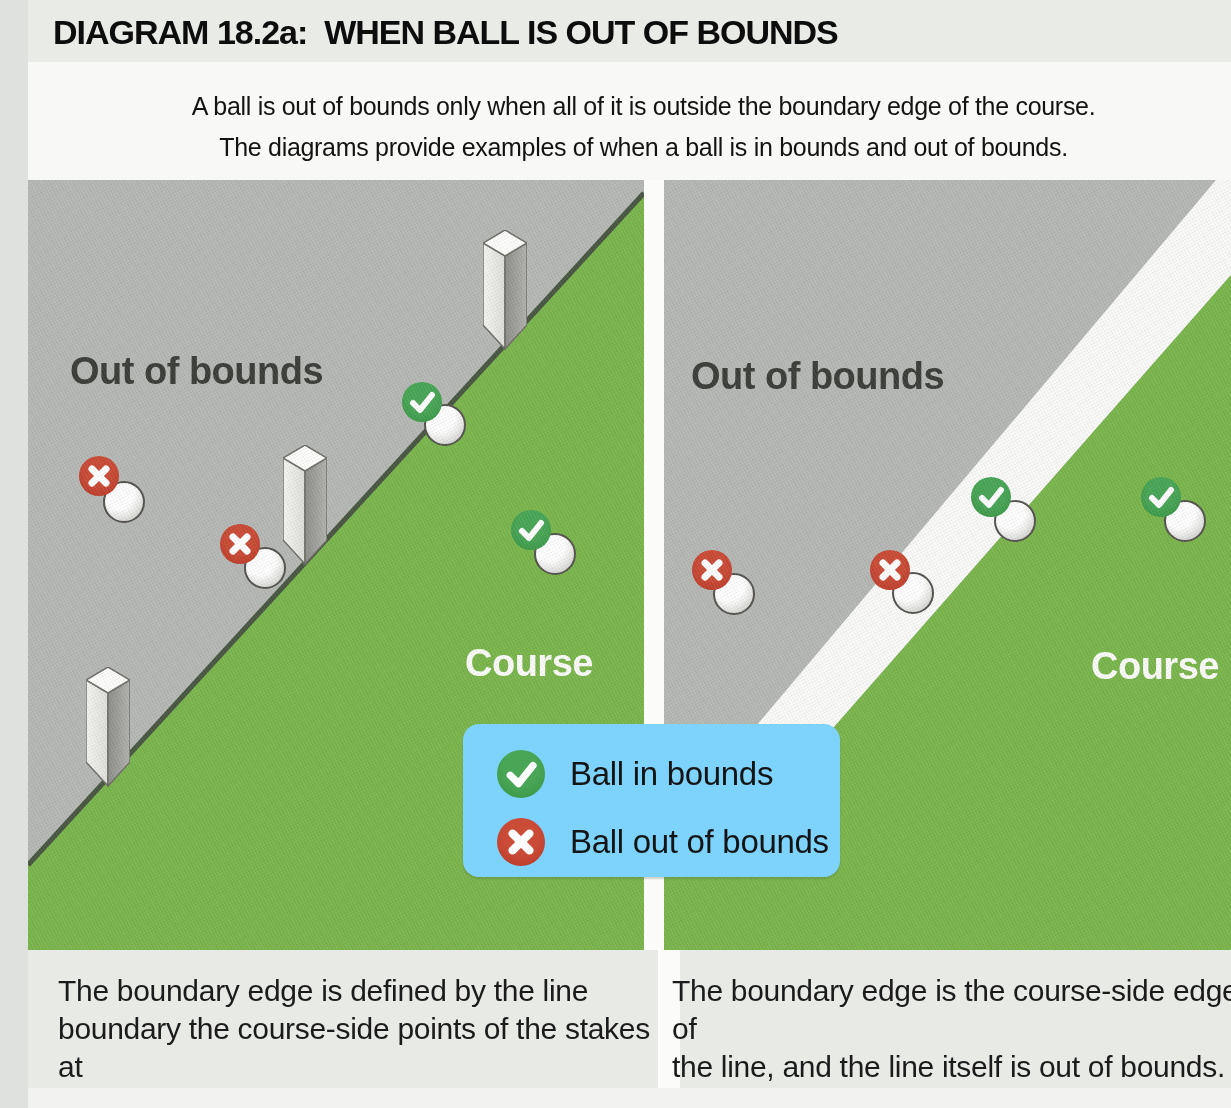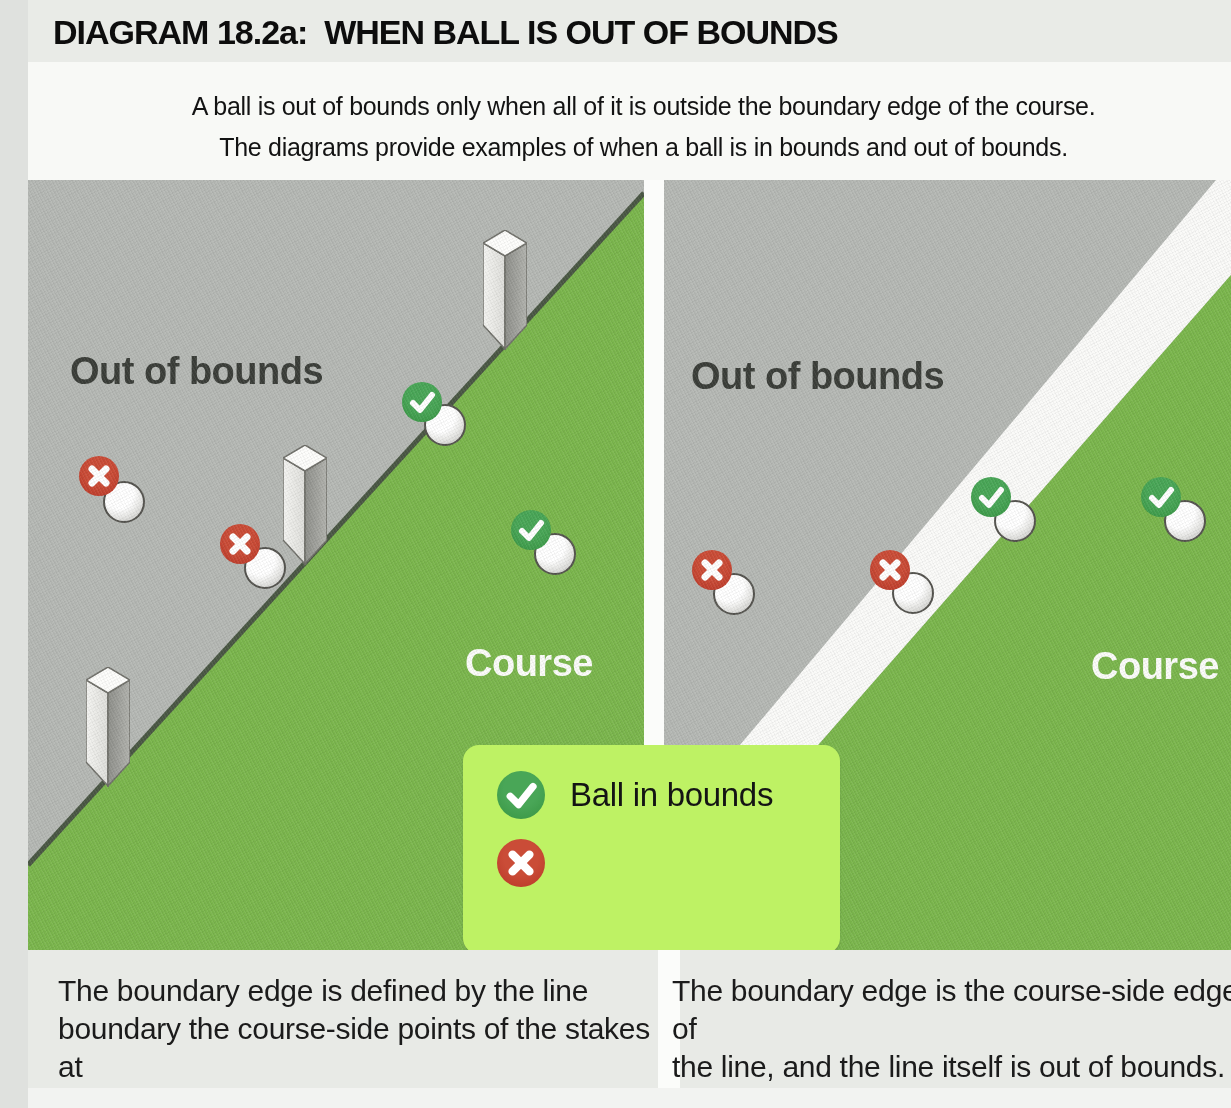--- a/index.html
+++ b/index.html
@@ -42,22 +42,22 @@
     border:2px solid #55544f;box-sizing:border-box;
   }
   .badge{position:absolute;width:40px;height:40px;border-radius:50%;}
   .badge.check{background:radial-gradient(circle at 50% 38%, #49a657 0 45%, #3f9c4b 75%, #338744 100%);}
   .badge.x{background:radial-gradient(circle at 50% 38%, #ca4c37 0 45%, #c0402e 75%, #a53526 100%);}
   .badge svg{position:absolute;inset:0;}
   
   .stake{position:absolute;}
   
   .legend{
-    position:absolute;left:435px;top:745px;width:377px;height:209px;
-    background:#bef264;border-radius:16px;box-shadow:0 2px 2px rgba(70,90,50,0.25);
+    position:absolute;left:435px;top:724px;width:377px;height:153px;
+    background:#7dd3fc;border-radius:16px;box-shadow:0 2px 2px rgba(70,90,50,0.25);
   }
   .legend-item{position:absolute;left:34px;display:flex;align-items:center;}
   .legend-item.row1{top:26px;}
   .legend-item.row2{top:94px;}
   .legend-icon{position:relative;width:48px;height:48px;border-radius:50%;flex:0 0 48px;}
   .legend-icon.check{background:radial-gradient(circle at 50% 38%, #49a657 0 45%, #3f9c4b 75%, #338744 100%);}
   .legend-icon.x{background:radial-gradient(circle at 50% 38%, #ca4c37 0 45%, #c0402e 75%, #a53526 100%);}
   .legend-label{margin-left:25px;font-size:33px;letter-spacing:-0.3px;color:#141414;white-space:nowrap;}
   
   .captions-band{position:absolute;left:0;top:950px;width:1231px;height:158px;background:#e8eae6;}
@@ -191,20 +191,21 @@
           </svg>
       </div>
       <div class="legend-label">Ball in bounds</div>
     </div>
     <div class="legend-item row2">
       <div class="legend-icon x">
         <svg viewBox="0 0 40 40" width="48" height="48">
             <path d="M13 13 L27 27 M27 13 L13 27" stroke="#ffffff" stroke-width="7" fill="none" stroke-linecap="round"></path>
           </svg>
       </div>
+      <div class="legend-label">Ball out of bounds</div>
     </div>
   </div>
 
   <div class="captions-band"></div>
   <div class="divider captions"></div>
   <div class="caption left">
     <div>The boundary edge is defined by the line</div>
     <div>boundary the course-side points of the stakes at</div>
     <div>ground level, and the stakes are out of bounds.</div>
   </div>

